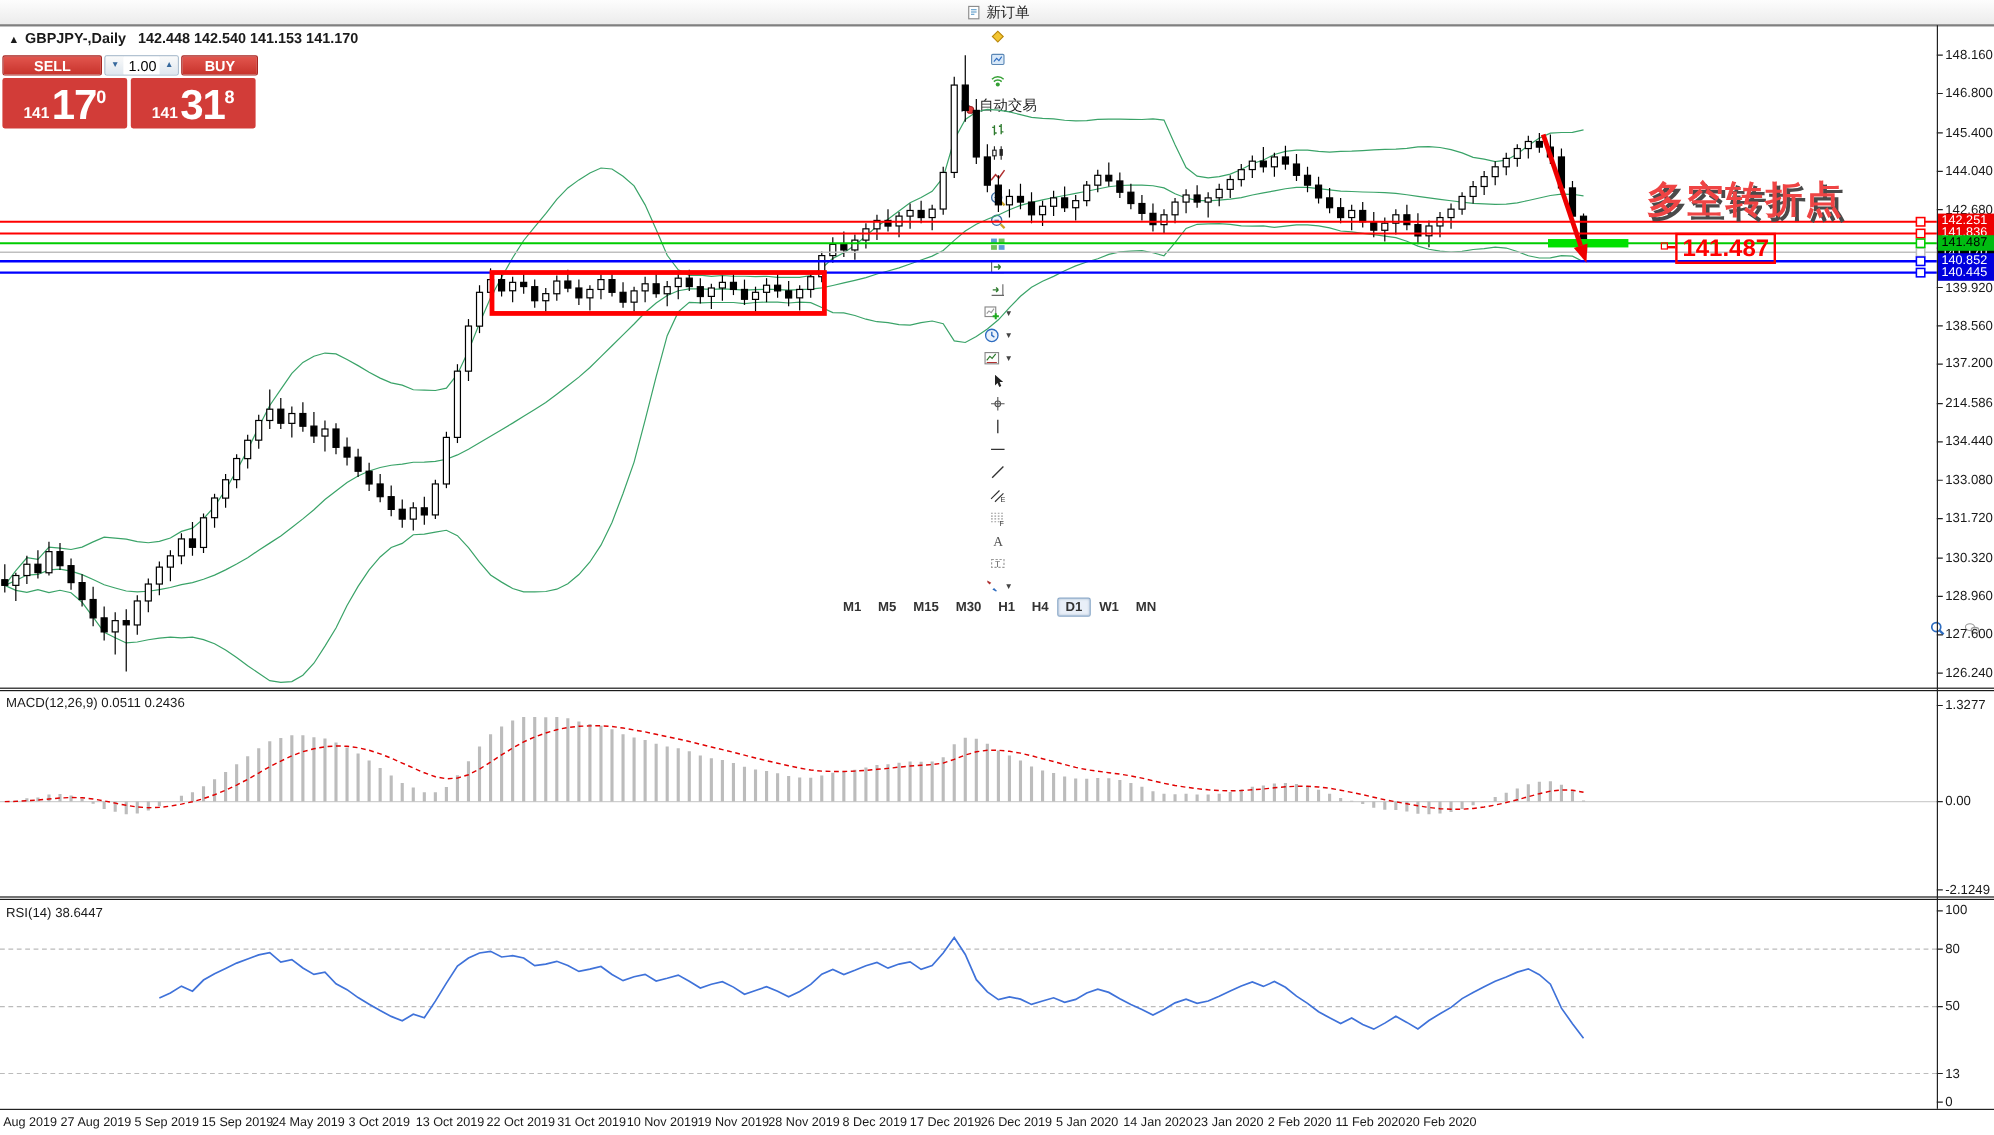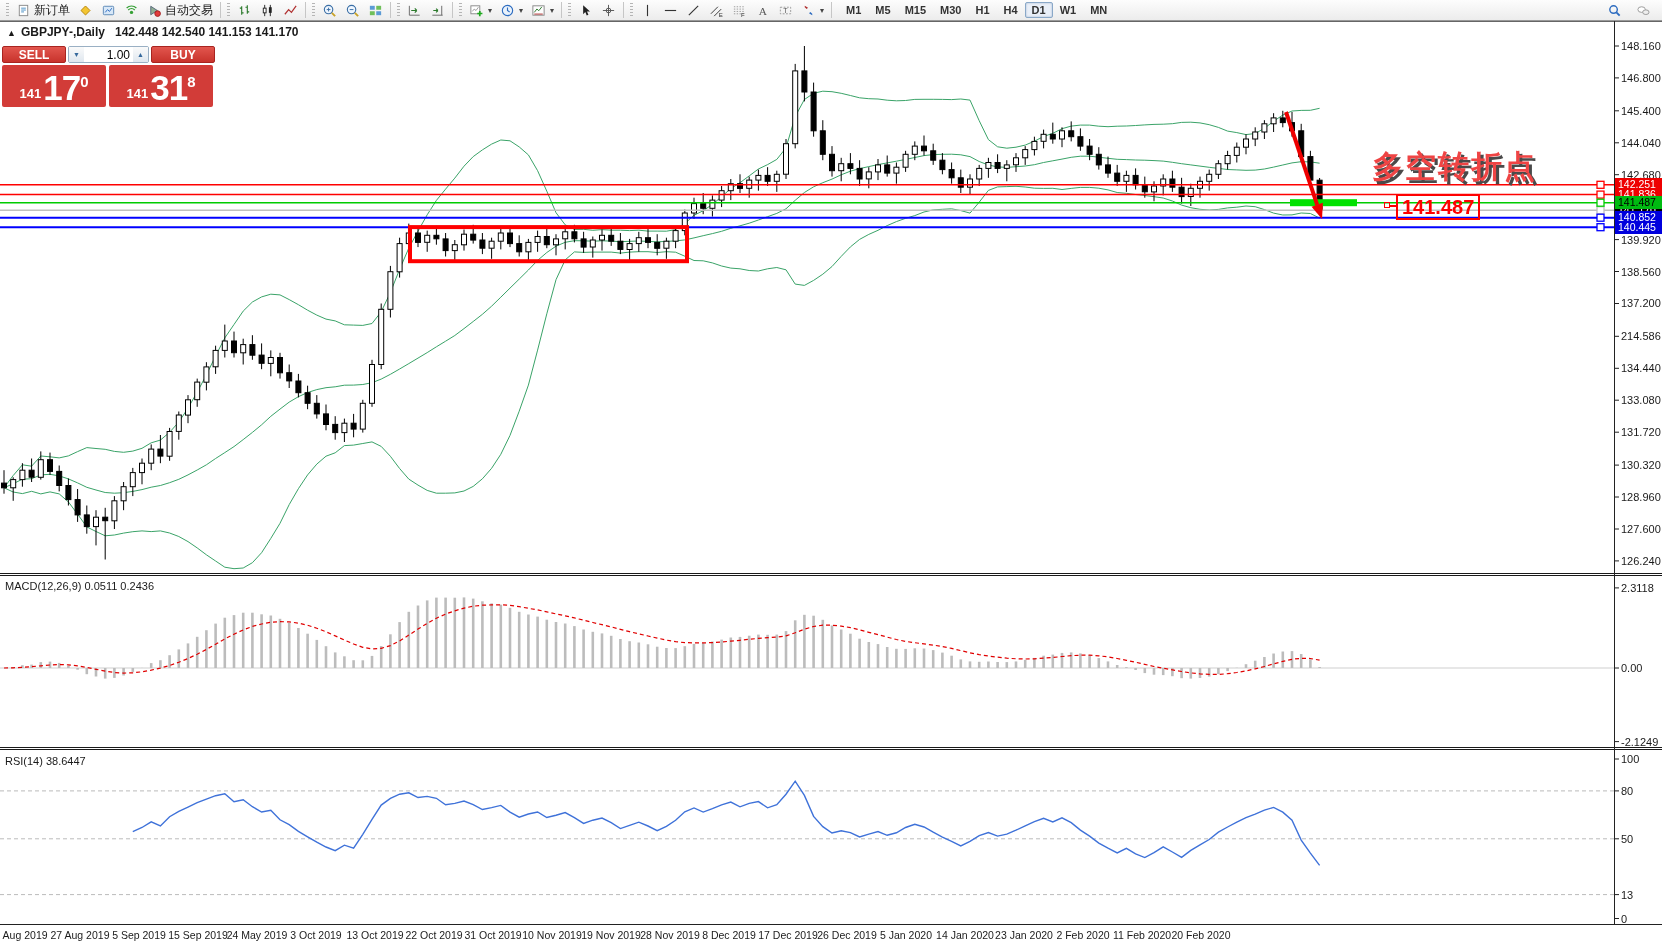--- a/index.html
+++ b/index.html
@@ -2,21 +2,21 @@
 <html><head>
 <meta charset="utf-8">
 <style>
   * { margin:0; padding:0; box-sizing:border-box; }
   body { width:1662px; height:946px; overflow:hidden; font-family:"Liberation Sans",sans-serif; background:#fff; }
   .app { position:relative; width:1662px; height:946px; background:#fff; }
 
   
   .toolbar { position:absolute; left:0; top:0; width:1662px; height:21px;
     background:linear-gradient(#fdfdfd,#ececec); border-bottom:1px solid #999;
-    display:flex; align-items:center; padding:0 3px; }
+    display:flex; align-items:center; padding:0 3px;flex-direction:column; }
   .grip { width:3px; height:14px; margin:0 3px;
     background:repeating-linear-gradient(to bottom,#b5b5b5 0 1px,transparent 1px 3px); }
   .sep { width:1px; height:16px; background:#c6c6c6; margin:0 3px; }
   .tbtn { display:flex; align-items:center; gap:3px; padding:1px 3px; border:1px solid transparent;
     border-radius:2px; background:transparent; font-size:12px; color:#222; cursor:default;
     font-family:"Liberation Sans",sans-serif; white-space:nowrap; }
   .tbtn .caret { font-size:8px; color:#444; margin-left:1px; }
   .ticon svg { display:block; }
   .tf-group { display:flex; align-items:center; margin-left:4px; }
   .tf { padding:1px 6px; font-size:11px; font-weight:bold; color:#333; border:1px solid transparent;
@@ -39,21 +39,21 @@
   .chart-title .marker { font-size:9px; margin-right:5px; }
   .chart-title .ohlc { margin-left:10px; }
 
   .ind-label { position:absolute; left:5px; font-size:11px; color:#1a1a1a; }
 
   
   .trade-panel { position:absolute; left:2px; top:46px; width:213px; }
   .tp-row1 { display:flex; height:17px; gap:2px; }
   .tp-btn { color:#fff; font-size:12px; font-weight:bold; text-align:center; line-height:16px;
     background:linear-gradient(#e2564e,#c8332c); border:1px solid #a82420; border-radius:2px; }
-  .tp-sell { width:64px; }
+  .tp-sell { width:84px; }
   .tp-buy { width:64px; }
   .tp-spin { flex:1; display:flex; border:1px solid #9ab0c4; background:#fff; border-radius:2px; }
   .tp-spin button { width:15px; border:none; background:linear-gradient(#fafafa,#dfe7ef); color:#35689c;
     font-size:7px; padding:0; }
   .tp-spin input { flex:1; width:30px; border:none; outline:none; text-align:right; font-size:12px;
     padding-right:3px; font-family:"Liberation Sans",sans-serif; }
   .tp-prices { display:flex; gap:3px; margin-top:2px; }
   .tp-quote { width:104px; height:42px; background:#d23c38; border-radius:2px; color:#fff;
     display:flex; align-items:flex-end; justify-content:center; padding-bottom:3px; }
   .tp-quote .small { font-size:13px; font-weight:bold; margin-right:2px; line-height:20px; }
@@ -895,21 +895,21 @@
       <div class="tick-label" style="top: 459.062px;">130.320</div>
       <div class="tick-label" style="top: 491.008px;">128.960</div>
       <div class="tick-label" style="top: 522.954px;">127.600</div>
       <div class="tick-label" style="top: 554.901px;">126.240</div>
       <div class="price-badge" style="top: 203.695px; background: rgb(0, 0, 0); color: rgb(255, 255, 255);">141.170</div>
       <div class="price-badge" style="top: 178.302px; background: rgb(238, 0, 0); color: rgb(255, 255, 255);">142.251</div>
       <div class="price-badge" style="top: 188.051px; background: rgb(238, 0, 0); color: rgb(255, 255, 255);">141.836</div>
       <div class="price-badge" style="top: 196.249px; background: rgb(0, 187, 17); color: rgb(0, 0, 0);">141.487</div>
       <div class="price-badge" style="top: 211.165px; background: rgb(0, 0, 221); color: rgb(255, 255, 255);">140.852</div>
       <div class="price-badge" style="top: 220.725px; background: rgb(0, 0, 221); color: rgb(255, 255, 255);">140.445</div>
-      <div class="tick-label" style="top: 581.896px;">2.3118</div>
+      <div class="tick-label" style="top: 581.896px;">1.3277</div>
       <div class="tick-label" style="top: 662px;">0.00</div>
       <div class="tick-label" style="top: 735.628px;">-2.1249</div>
       <div class="tick-label" style="top: 753px;">100</div>
       <div class="tick-label" style="top: 784.9px;">80</div>
       <div class="tick-label" style="top: 832.75px;">50</div>
       <div class="tick-label" style="top: 888.575px;">13</div>
       <div class="tick-label" style="top: 912.5px;">0</div>
     </div>
   <div id="dates">
       <span class="date-label" style="left: 21px;">8 Aug 2019</span>

